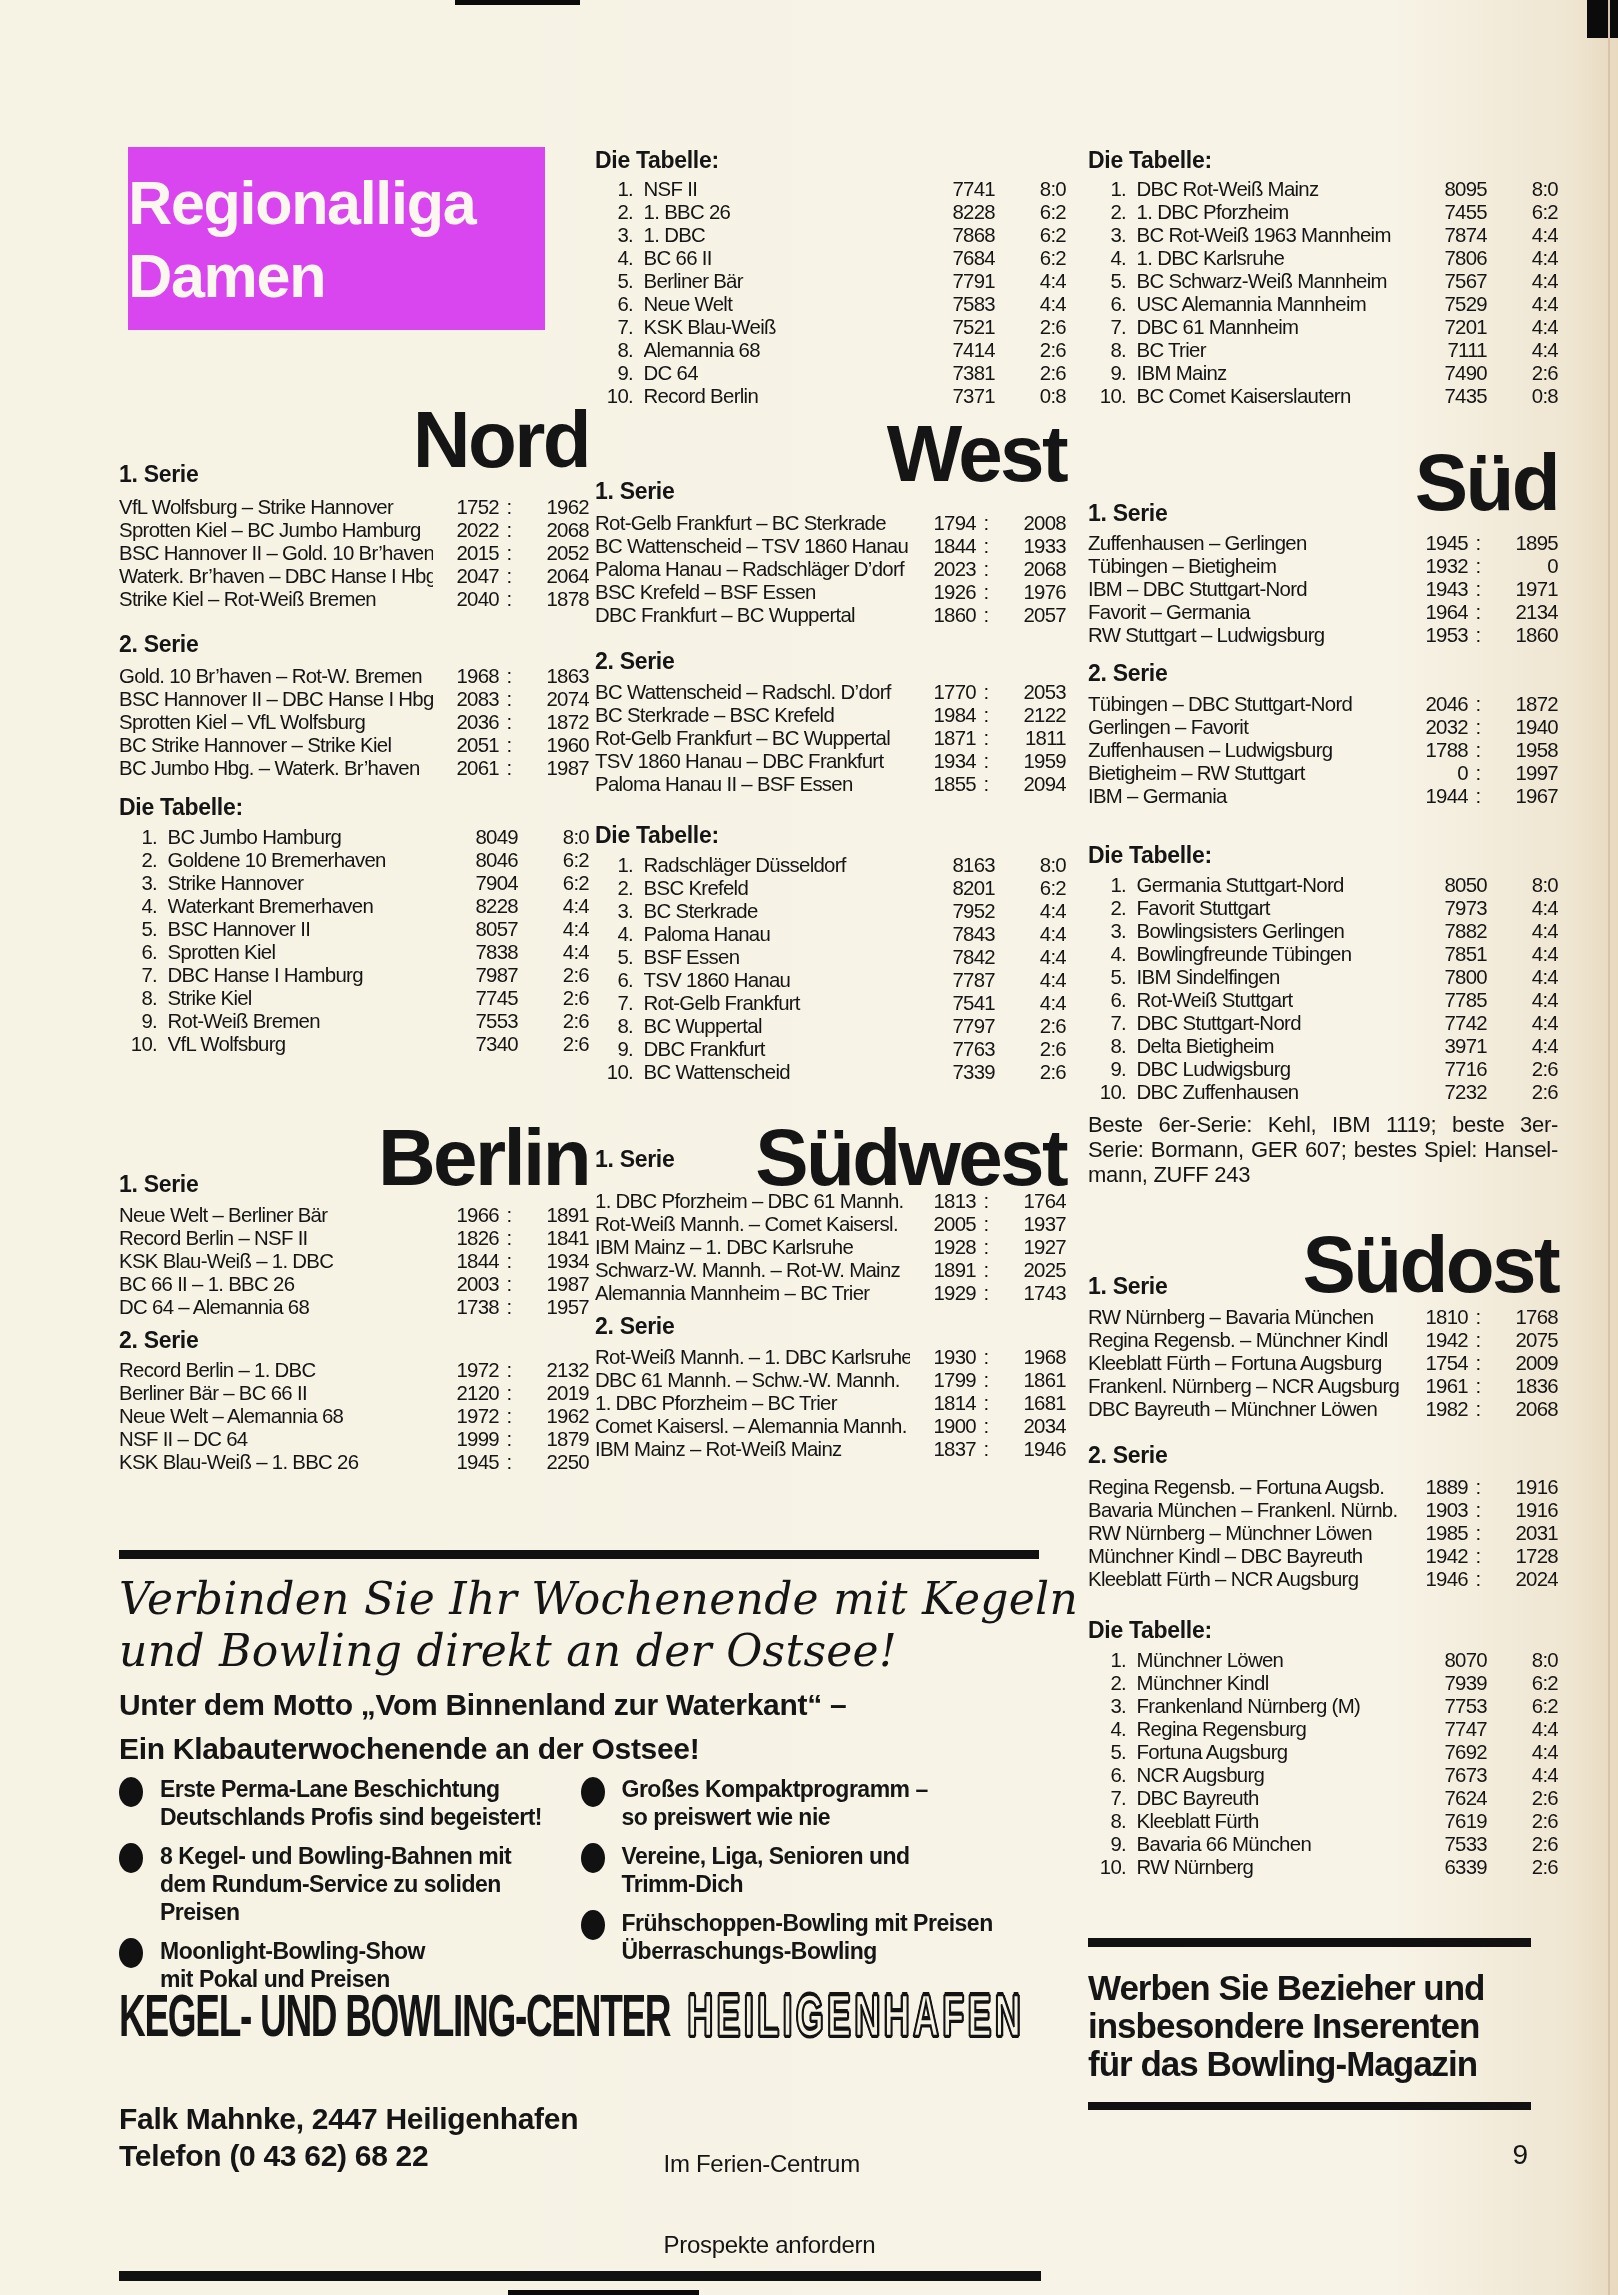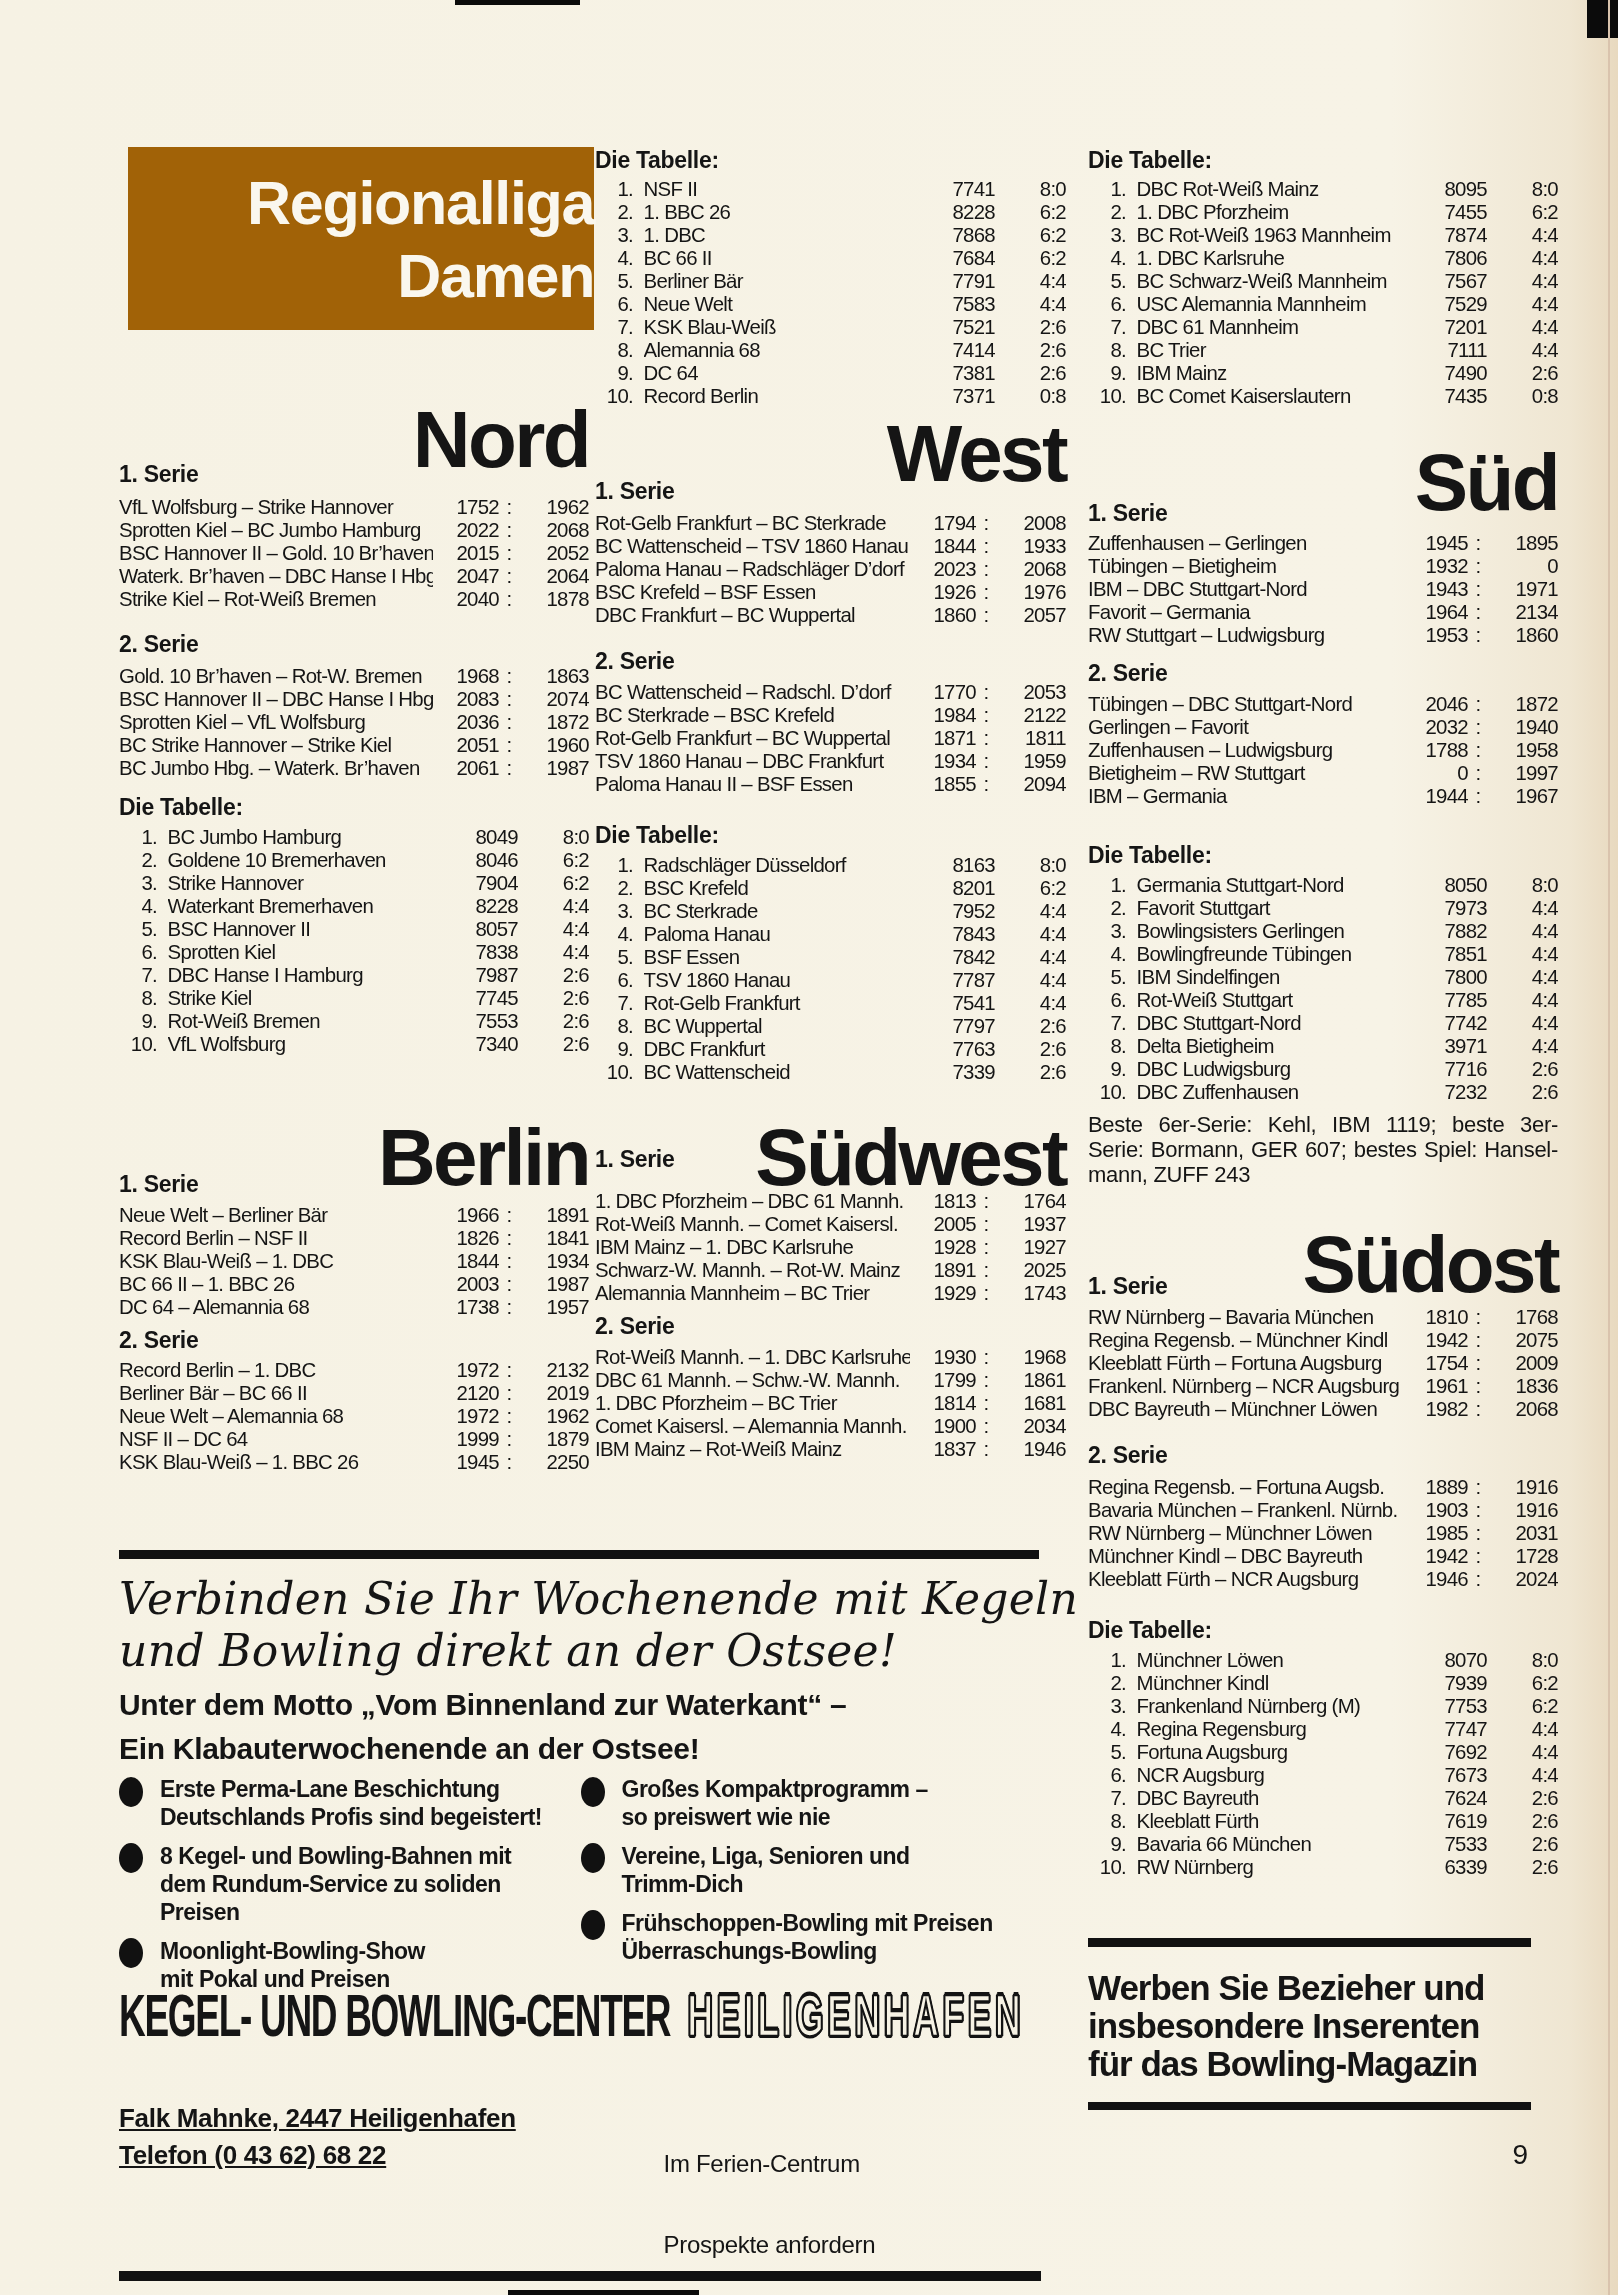--- a/index.html
+++ b/index.html
@@ -10,22 +10,22 @@
     font-family:"Liberation Sans", sans-serif;
     color:#151515;
     overflow:hidden;
   }
   .col{position:absolute;top:0;}
   #col1{left:119px;width:470px;}
   #col2{left:595px;width:471px;}
   #col3{left:1088px;width:470px;}
 
   .masthead{
-    margin-top:147px;margin-left:9.2px;width:466px;height:183px;
-    background:#a16207;color:#faf7ee;text-align:right;
+    margin-top:147px;margin-left:9.2px;width:417px;height:183px;
+    background:#d946ef;color:#faf7ee;text-align:left;
     font-weight:bold;font-size:61px;line-height:73px;letter-spacing:-1.3px;
     padding-top:20px;box-sizing:border-box;
   }
 
   .big-title{
     position:absolute;right:0;
     font-weight:bold;font-size:80px;line-height:1;letter-spacing:-2.6px;
     white-space:nowrap;
   }
   .sec-label{font-size:23px;font-weight:bold;letter-spacing:-0.3px;}
@@ -68,21 +68,21 @@
     transform:scaleY(1.62);transform-origin:bottom left;
   }
   .brand-outline{
     font-size:36px;font-weight:bold;letter-spacing:3.3px;white-space:nowrap;
     color:#f6f2e4;-webkit-text-stroke:1.6px #131313;
     text-shadow:1.3px 0 #131313,-1.3px 0 #131313,0 1.3px #131313,0 -1.3px #131313;
     transform:scaleY(1.62);transform-origin:bottom left;
   }
   .ad-footer{display:flex;margin-top:10.6px;}
   .ad-address{width:59%;}
-  .ad-addr-line{font-size:26px;font-weight:bold;line-height:37px;letter-spacing:-0.3px;white-space:nowrap;text-decoration:underline;}
+  .ad-addr-line{font-size:30px;font-weight:bold;line-height:37px;letter-spacing:-0.3px;white-space:nowrap;}
   .ad-info-line{font-size:24px;font-weight:normal;line-height:34px;letter-spacing:-0.3px;white-space:nowrap;margin-top:47px;}
   .ad-rule-bottom{margin-top:9.2px;height:10px;background:#111;width:922px;}
 
   .scan-mark{position:absolute;background:#0b0b0b;}
   #mark-top1{left:455px;top:0;width:125px;height:4.6px;}
   #mark-top2{right:0;top:0;width:32px;height:38px;}
   #mark-bottom1{left:508px;top:2290px;width:191px;height:5.3px;}
   #edge-line{position:absolute;right:8.6px;top:0;height:100%;width:2.6px;background:#d9c3ad;}
 </style>
 </head>

